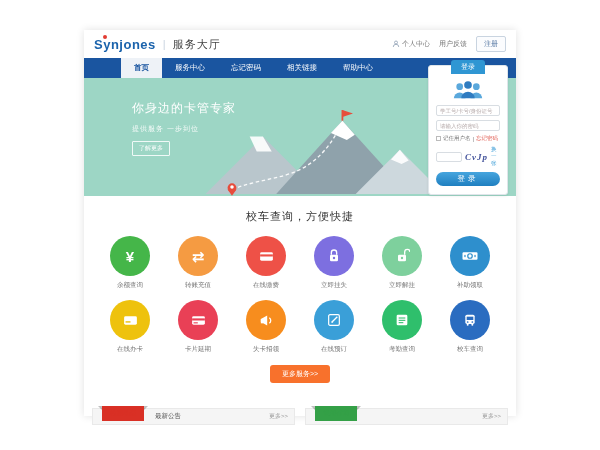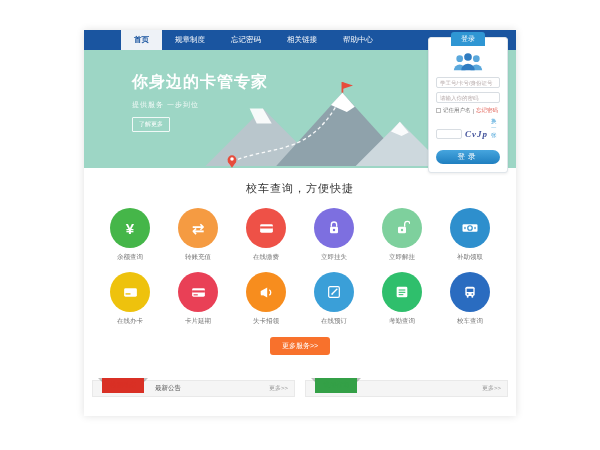--- a/index.html
+++ b/index.html
@@ -19,39 +19,39 @@
   .register-btn { border:1px solid #c9d4e0; border-radius:2px; padding:2px 7px; color:#5a7ba6; font-size:7px; cursor:pointer; background:#fbfcfe; }
 
   
   .nav { height:20px; display:flex; align-items:stretch; padding-left:10px; }
   .nav-item { color:#fff; font-size:7.5px; padding:0 13px; display:flex; align-items:center; cursor:pointer; }
   .nav-item.active { background:#eef2f7; color:#1a55a0; font-weight:bold; }
 
   
   .hero { position:relative; height:118px; overflow:visible; }
   .hero-text { position:absolute; left:48px; top:22px; color:#fff; }
-  .hero-title { font-size:16px; font-weight:bold; letter-spacing:1px; }
+  .hero-title { font-size:12px; font-weight:normal; letter-spacing:1px; }
   .hero-sub { font-size:7px; margin-top:7px; opacity:.88; letter-spacing:1px; }
   .hero-cta { display:inline-block; margin-top:7px; border:1px solid rgba(255,255,255,.85);
     font-size:6px; padding:2px 6px; color:#fff; cursor:pointer; border-radius:1px; }
   .mountains { position:absolute; left:95px; bottom:0; width:265px; height:88px; }
 
   
   .login-card { position:absolute; right:8px; top:-13px; width:80px; background:#fff;
     border:1px solid #dfe5ea; border-radius:3px; padding:12px 7px 8px; box-shadow:0 1px 3px rgba(0,0,0,.08); }
   .login-tab { position:absolute; top:-6px; left:50%; transform:translateX(-50%);
     background:#2f96d3; color:#fff; font-size:7px; padding:2px 10px; border-radius:3px 3px 0 0; cursor:pointer; }
   .login-users { display:block; margin:2px auto 5px; }
   .login-input { width:100%; height:11px; border:1px solid #d8dde2; border-radius:2px;
     font-size:5.5px; padding:0 3px; color:#666; margin-bottom:4px; display:block; }
   .login-input::placeholder { color:#b5a9a9; }
   .remember-row { display:flex; align-items:center; gap:2px; font-size:5.5px; color:#777; margin:1px 0 4px; }
   .chk { width:5px; height:5px; border:1px solid #bbb; background:#fff; display:inline-block; cursor:pointer; }
   .forgot { color:#e05a4f; cursor:pointer; }
-  .captcha-row { display:flex; align-items:flex-end; gap:3px; margin-bottom:6px; }
+  .captcha-row { display:flex; align-items:center; gap:3px; }
   .captcha-input { width:26px; height:10px; border:1px solid #d8dde2; border-radius:2px; }
   .captcha-img { font-size:9px; font-style:italic; font-weight:bold; color:#44549c;
     font-family:"Liberation Serif","DejaVu Serif",serif; letter-spacing:1px; }
   .captcha-change { font-size:5.5px; color:#2f96d3; cursor:pointer; }
   .login-btn { width:100%; height:14px; border:none; border-radius:7px; color:#fff; font-size:7.5px;
     background:linear-gradient(#46a5de,#1f7fc0); cursor:pointer; letter-spacing:3px; }
 
   
   .services { padding-top:13px; background:#fff; }
   .section-title { text-align:center; font-size:11px; color:#333; letter-spacing:1px; }
@@ -75,24 +75,45 @@
   .ribbon:before { left:-4px; border-width:0 4px 4px 0; border-color:transparent rgba(0,0,0,.25) transparent transparent; }
   .ribbon:after { right:-4px; border-width:4px 4px 0 0; border-color:rgba(0,0,0,.25) transparent transparent transparent; }
   .panel-tab2 { margin-left:62px; font-size:6.5px; color:#555; cursor:pointer; }
   .panel-more { margin-left:auto; margin-right:6px; font-size:6px; color:#999; cursor:pointer; }
 </style>
 </head>
 <body>
 
 <div class="page">
 
+  <div class="topbar">
+    <div class="logo">
+      <span>Synjones</span>
+      <span class="ydot"></span>
+    </div>
+    <span class="logo-div">|</span>
+    <span class="product">服务大厅</span>
+    <div class="topbar-right">
+      <span class="topbar-link">
+        <svg width="8" height="8" viewBox="0 0 16 16">
+          <circle cx="8" cy="5" r="3" fill="none" stroke="#8a9bb0" stroke-width="1.5"></circle>
+          <path d="M2.5 14 a5.5 5.5 0 0 1 11 0" fill="none" stroke="#8a9bb0" stroke-width="1.5"></path>
+        </svg>
+        <span>个人中心</span>
+      </span>
+      <span class="topbar-link">
+        <span>用户反馈</span>
+      </span>
+      <span class="register-btn">注册</span>
+    </div>
+  </div>
 
   <div class="nav" style="background-color: rgb(26, 85, 160); color: rgb(26, 85, 160); padding-left: 37px;">
     <div class="nav-item active">首页</div>
-    <div class="nav-item">规章制度</div>
+    <div class="nav-item">服务中心</div>
     <div class="nav-item">忘记密码</div>
     <div class="nav-item">相关链接</div>
     <div class="nav-item">帮助中心</div>
   </div>
 
   <div class="hero" style="background-color: rgb(157, 214, 197); color: rgb(157, 214, 197);">
     <svg class="mountains" viewBox="0 0 300 95">
       <polygon points="30,95 95,30 160,95" fill="#b9c6cc"></polygon>
       <polygon points="80,30 95,30 105,47 88,47" fill="#ffffff" opacity=".9"></polygon>
       <polygon points="110,95 185,12 260,95" fill="#8fa2ab"></polygon>

